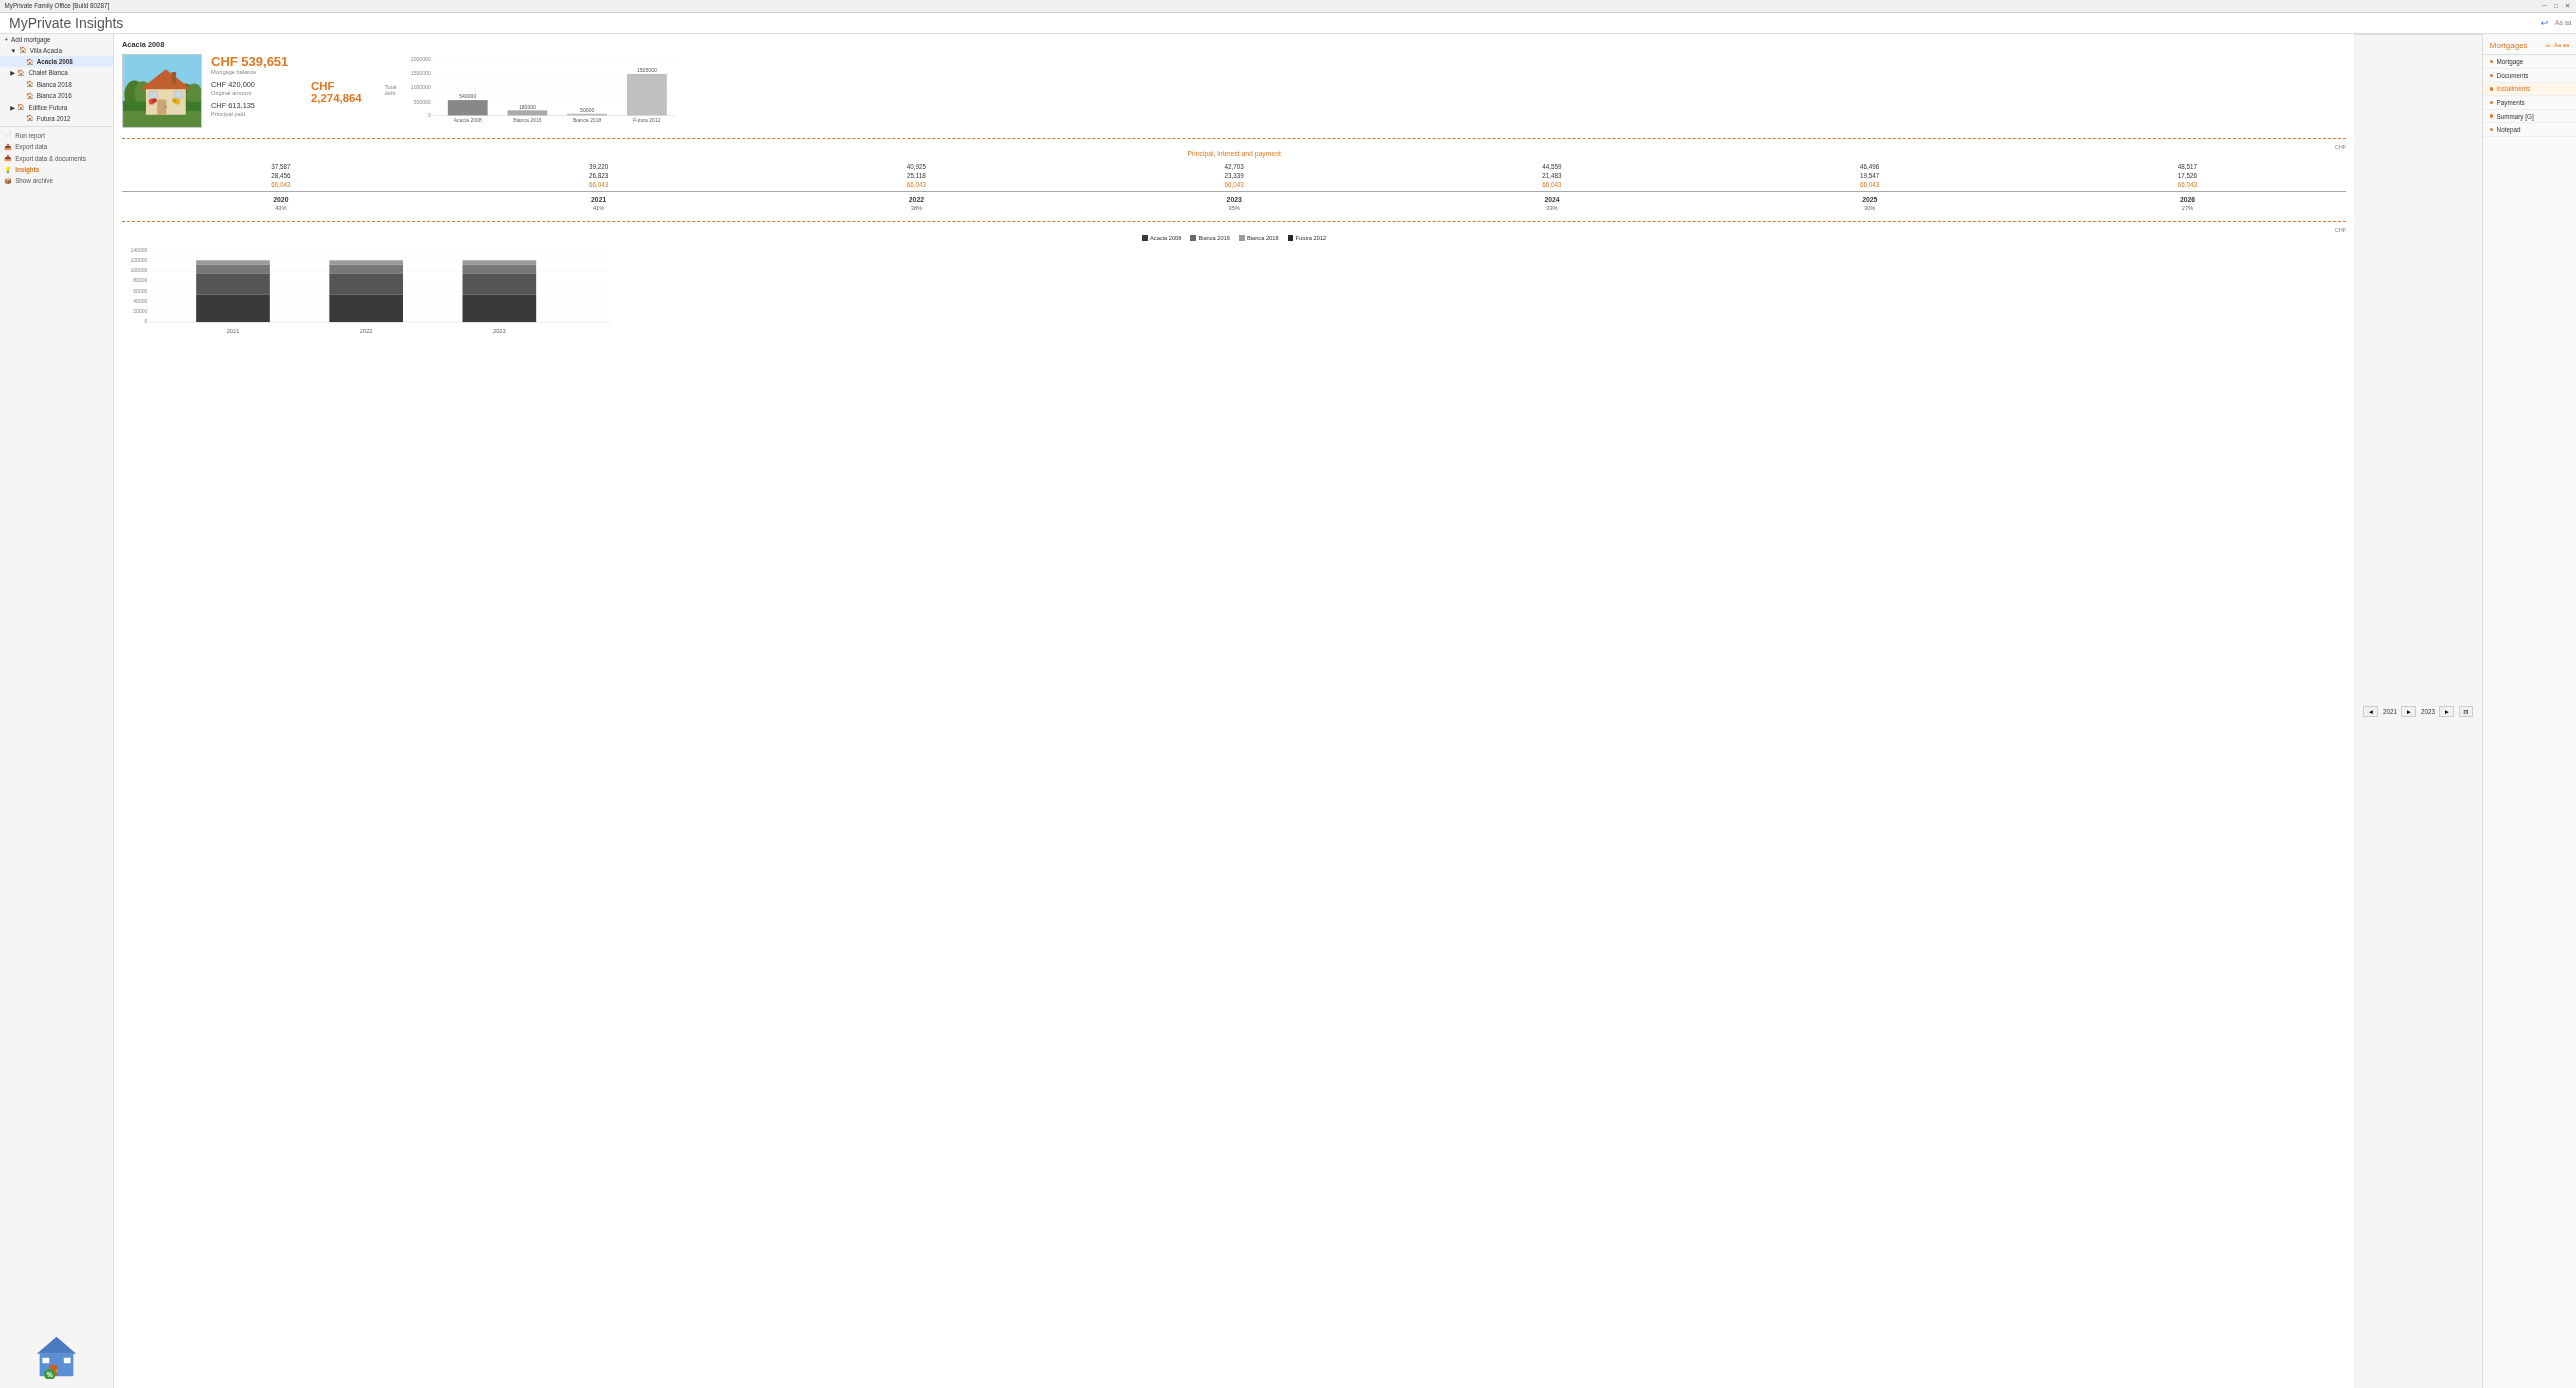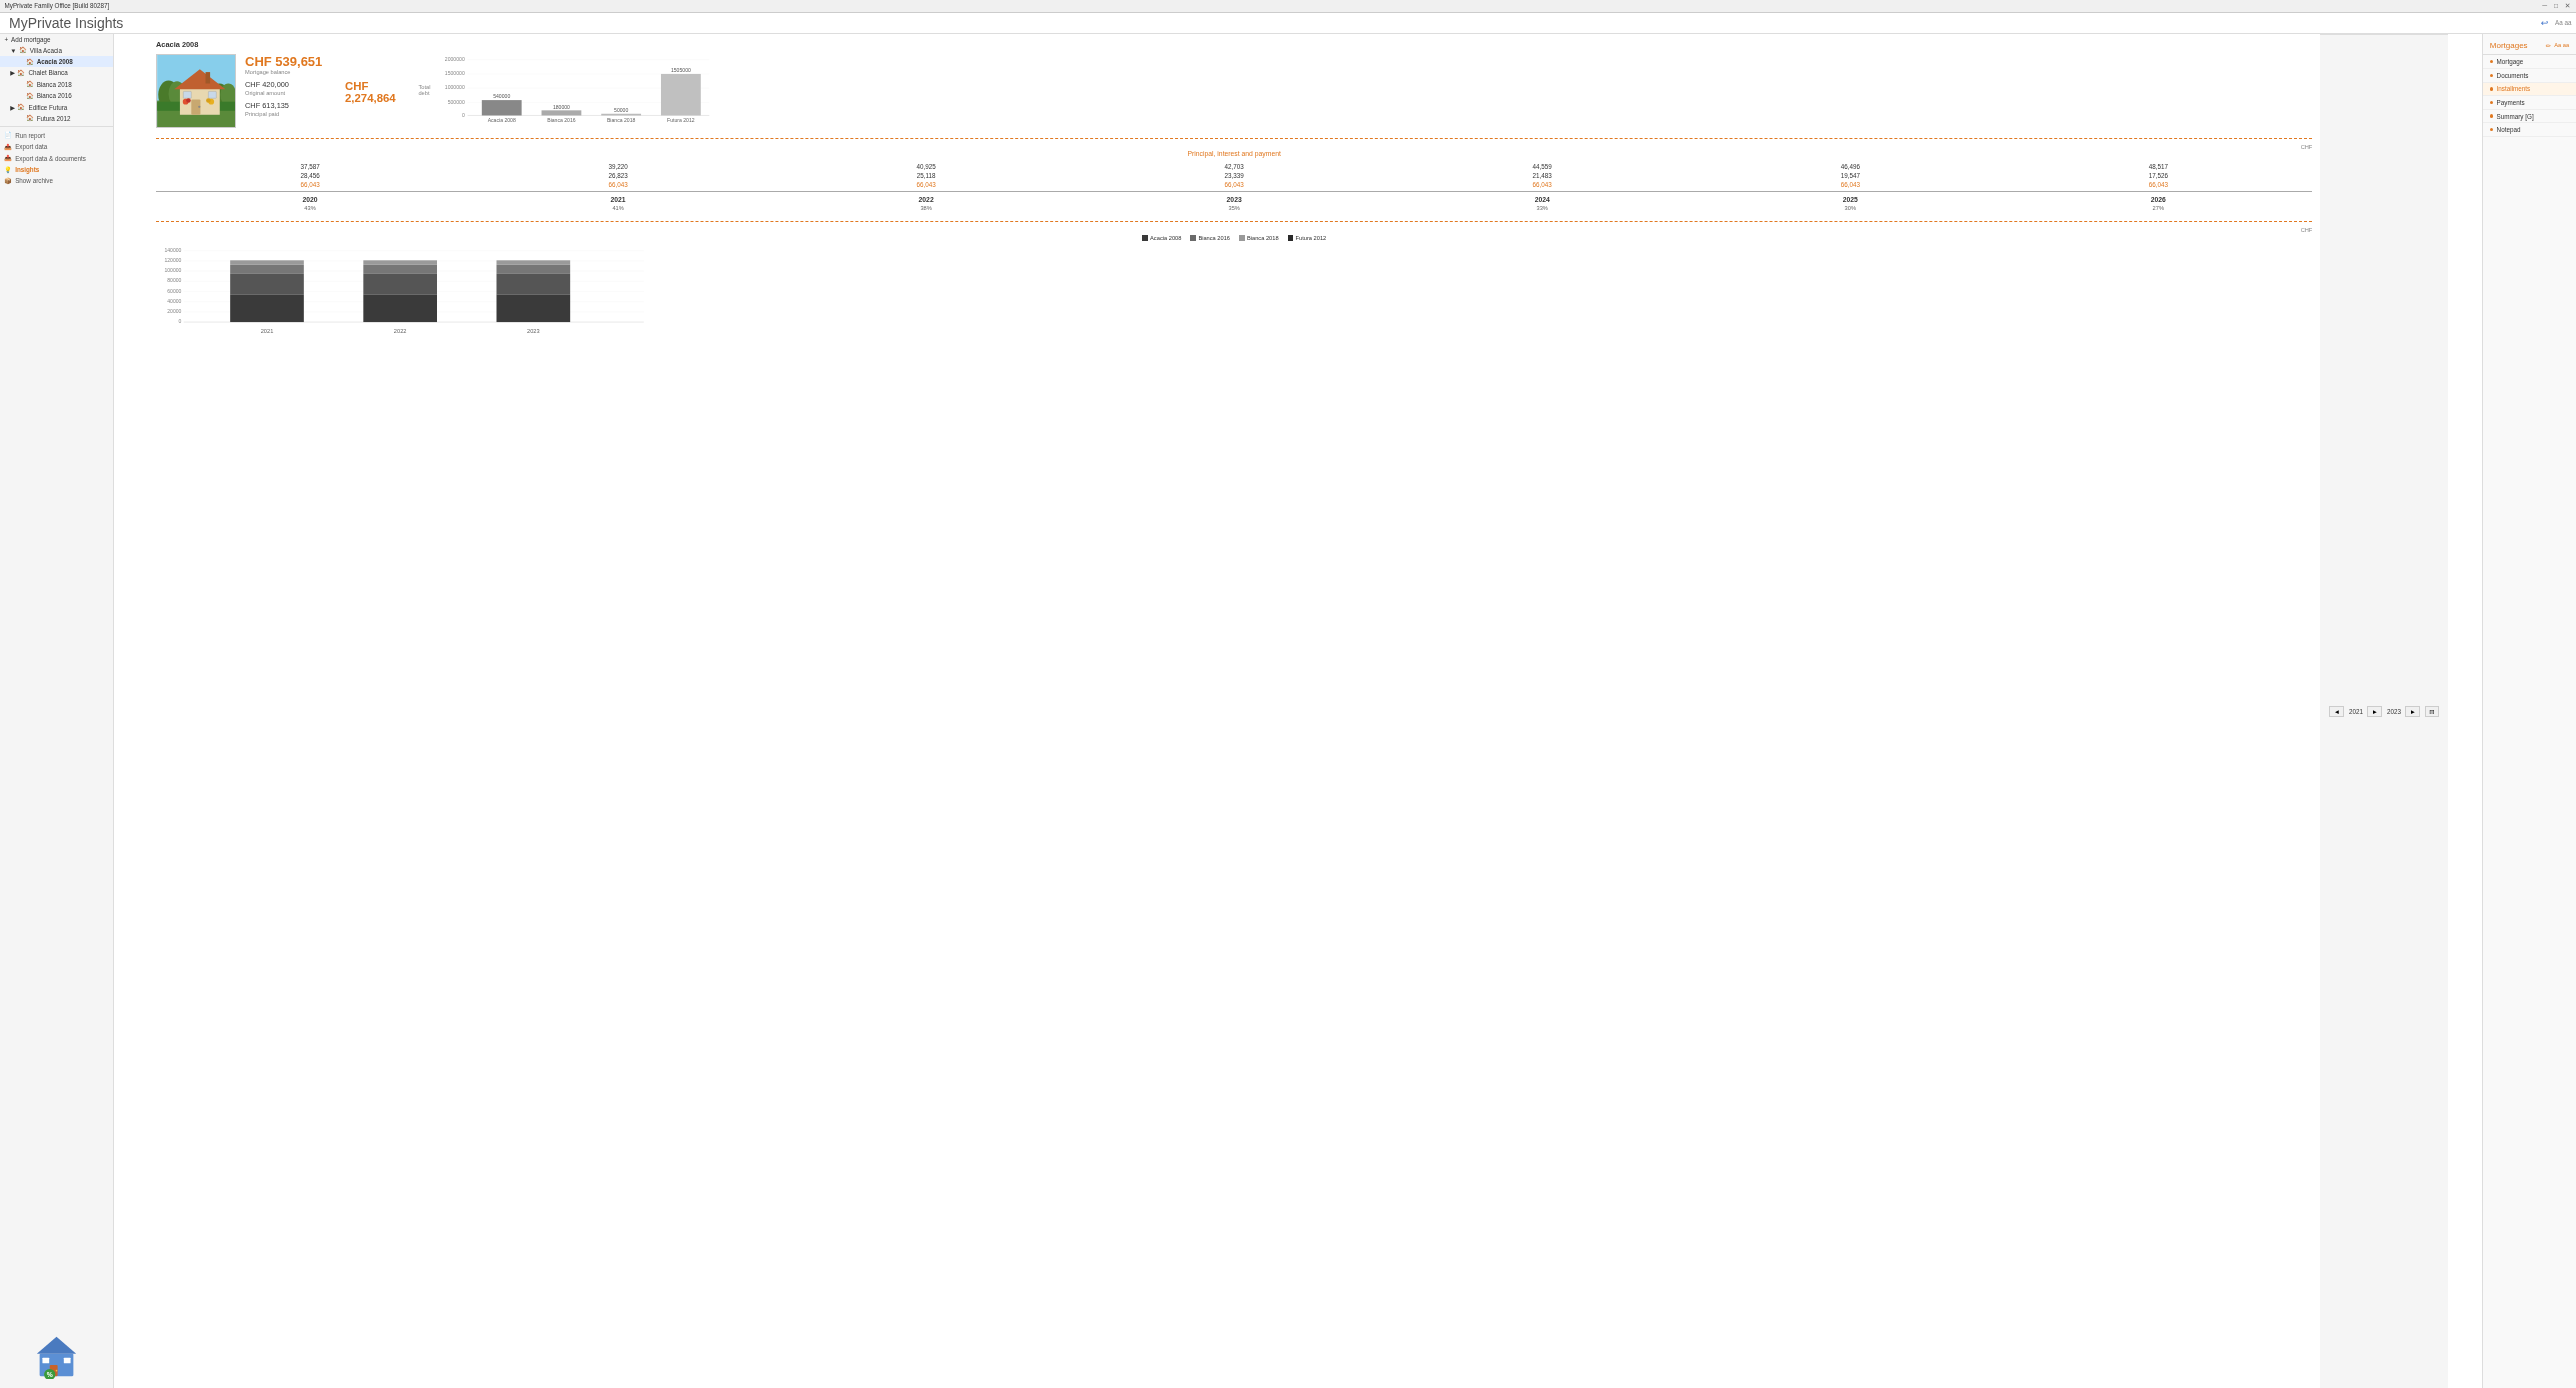--- a/index.html
+++ b/index.html
@@ -5,21 +5,21 @@
     * { box-sizing: border-box; margin: 0; padding: 0; }
     body { font-family: 'Segoe UI', Arial, sans-serif; font-size: 6.3px; background: #f0f0f0; color: #333; overflow: hidden; }
     
     .window { width: 100vw; height: 100vh; background: #fff; display: flex; flex-direction: column; }
     
     .titlebar { background: #f0f0f0; height: 12.5px; display: flex; align-items: center; padding: 0 4.5px; border-bottom: 0.6px solid #ccc; font-size: 6.3px; justify-content: space-between; }
     .titlebar-title { color: #333; }
     .titlebar-controls { display: flex; gap: 3.4px; }
     .titlebar-btn { width: 8px; height: 8px; border: none; background: none; cursor: pointer; color: #666; font-size: 6.8px; display: flex; align-items: center; justify-content: center; }
     
-    .main-layout { display: flex; flex: 1; overflow: hidden; gap: 34px; }
+    .main-layout { display: flex; flex: 1; overflow: hidden; }
     
     
     .sidebar { width: 114px; background: #f5f5f5; border-right: 0.6px solid #ddd; display: flex; flex-direction: column; overflow-y: auto; }
     .sidebar-item { padding: 1.7px 4.5px; cursor: pointer; display: flex; align-items: center; gap: 2.8px; font-size: 6.3px; color: #333; }
     .sidebar-item.selected { background: #e0ecff; font-weight: bold; }
     .sidebar-indent1 { padding-left: 10.2px; }
     .sidebar-indent3 { padding-left: 26px; }
     .sidebar-group { border-top: 0.6px solid #ddd; margin-top: 2.3px; padding-top: 2.3px; }
     .sidebar-action { padding: 1.7px 4.5px; color: #555; font-size: 6.3px; cursor: pointer; display: flex; align-items: center; gap: 2.8px; }
     

